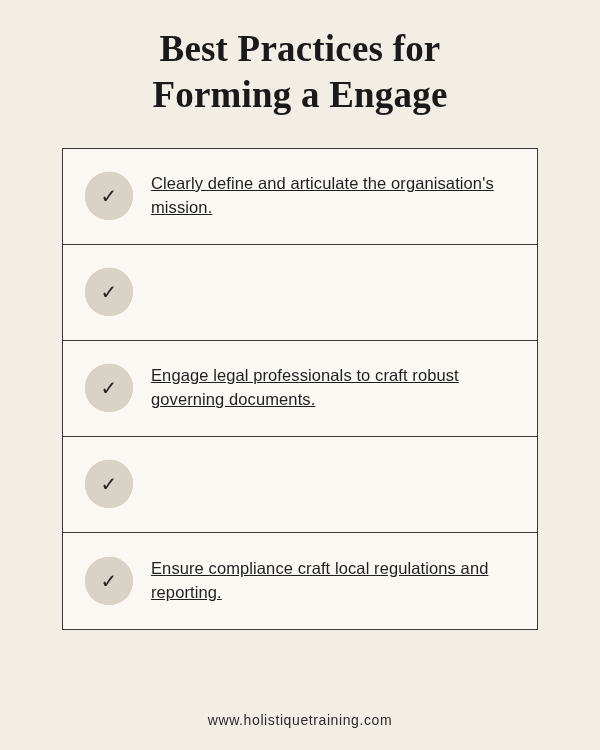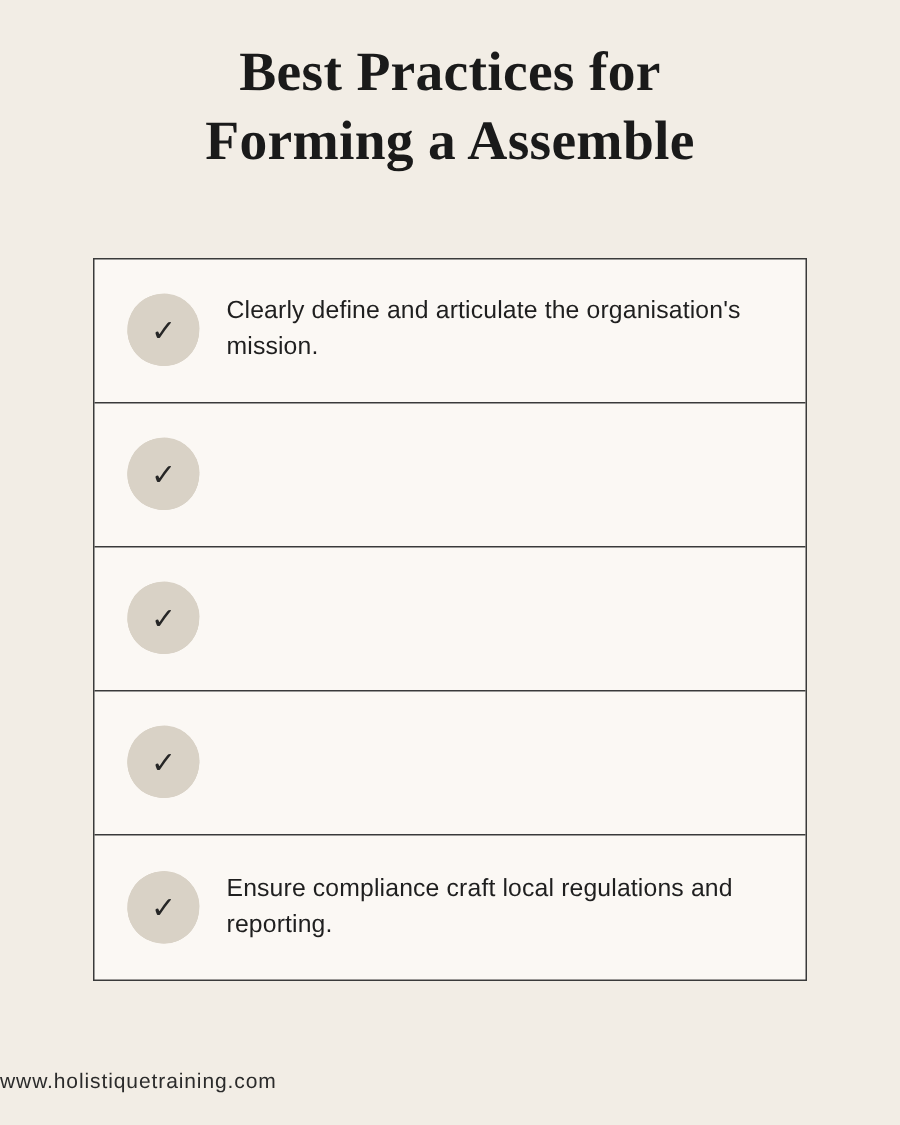--- a/index.html
+++ b/index.html
@@ -14,21 +14,20 @@
     overflow: hidden;
   }
   .page {
     position: relative;
     width: 600px;
     height: 750px;
     box-sizing: border-box;
     display: flex;
     flex-direction: column;
     align-items: center;
-    gap: 24px;
   }
   .title {
     margin: 26px 0 0 0;
     width: 520px;
     text-align: center;
     font-family: "Liberation Serif", serif;
     font-size: 37px;
     line-height: 1.25;
     font-weight: 700;
     color: #1a1a1a;
@@ -96,39 +95,41 @@
     line-height: 1;
     color: #262626;
     font-family: "DejaVu Sans", sans-serif;
   }
   .row-text {
     font-size: 16.5px;
     line-height: 1.45;
     color: #1f1f1f;
     letter-spacing: 0.1px;
     max-width: 360px;
+    text-decoration: underline;
   }
   .footer {
     position: absolute;
     left: 0;
     right: 0;
     bottom: 22px;
+    text-align: center;
     font-size: 14px;
     letter-spacing: 0.6px;
     color: #2b2b2b;
   }
 </style>
 </head>
 <body>
 
 <div class="page">
 
   <h1 class="title">
     <span class="line">Best Practices for</span>
-    <span class="line">Forming a Assemble</span>
+    <span class="line">Forming a Engage</span>
   </h1>
 
   <div class="list">
 
     <div class="row">
       <span class="check-wrap">
         <span class="check-badge"></span>
         <span class="check-mark">✓</span>
       </span>
       <span class="row-text">Clearly define and articulate the organisation's mission.</span>
@@ -139,20 +140,21 @@
         <span class="check-badge"></span>
         <span class="check-mark">✓</span>
       </span>
     </div>
 
     <div class="row">
       <span class="check-wrap">
         <span class="check-badge"></span>
         <span class="check-mark">✓</span>
       </span>
+      <span class="row-text">Engage legal professionals to craft robust governing documents.</span>
     </div>
 
     <div class="row">
       <span class="check-wrap">
         <span class="check-badge"></span>
         <span class="check-mark">✓</span>
       </span>
     </div>
 
     <div class="row">

